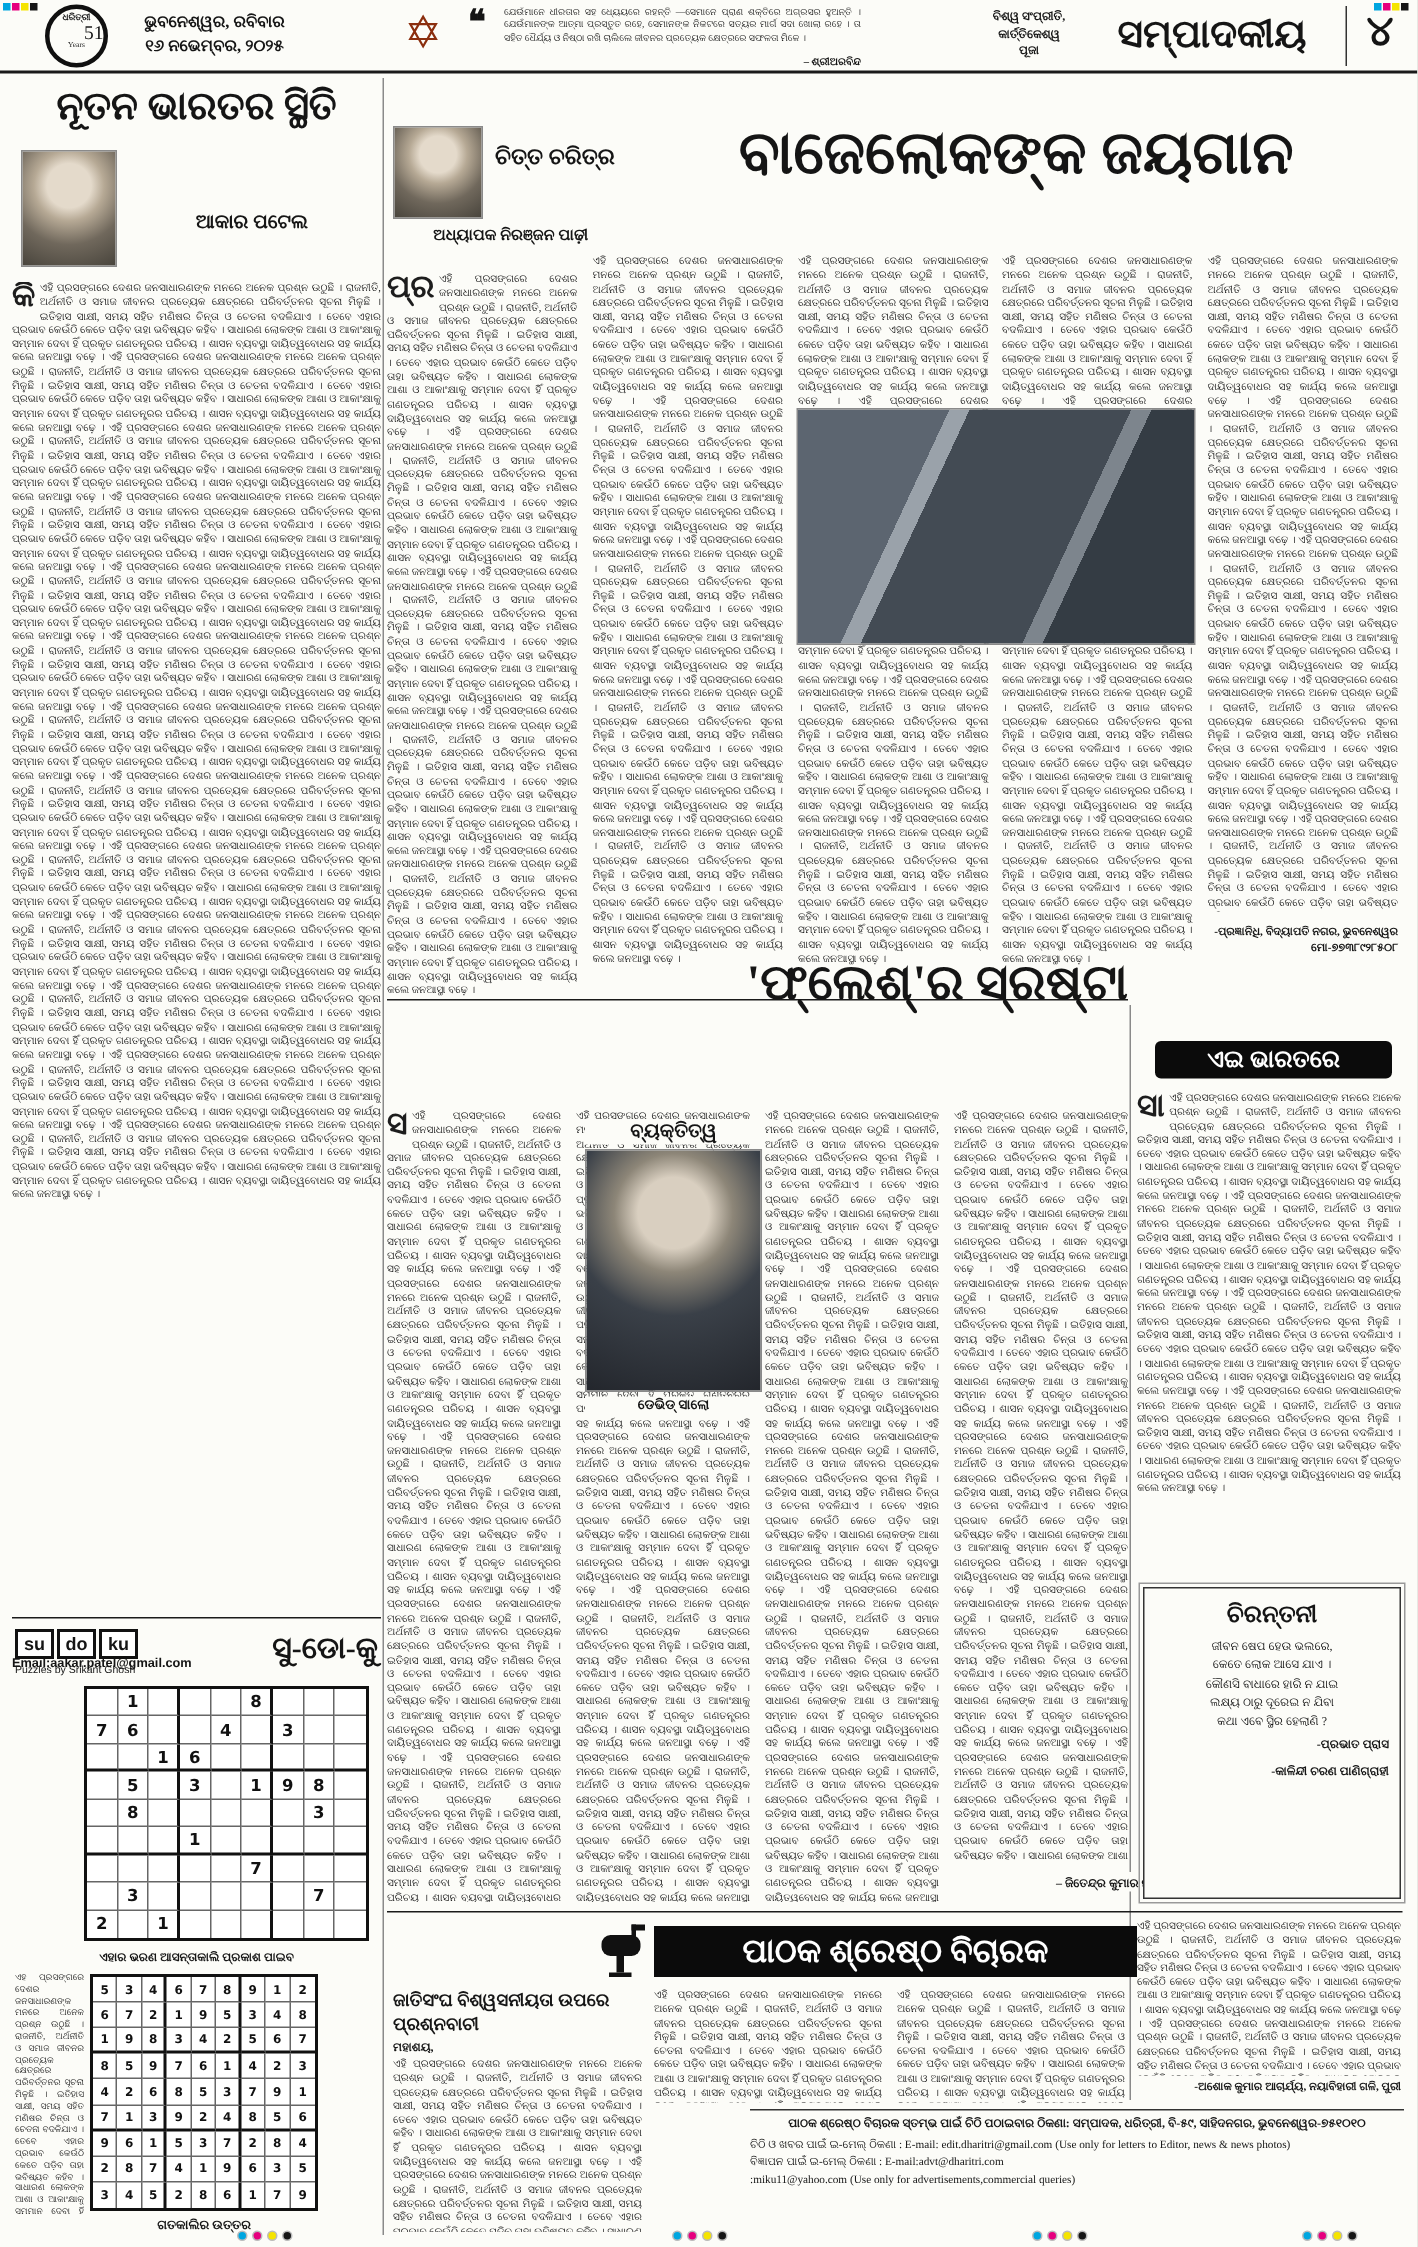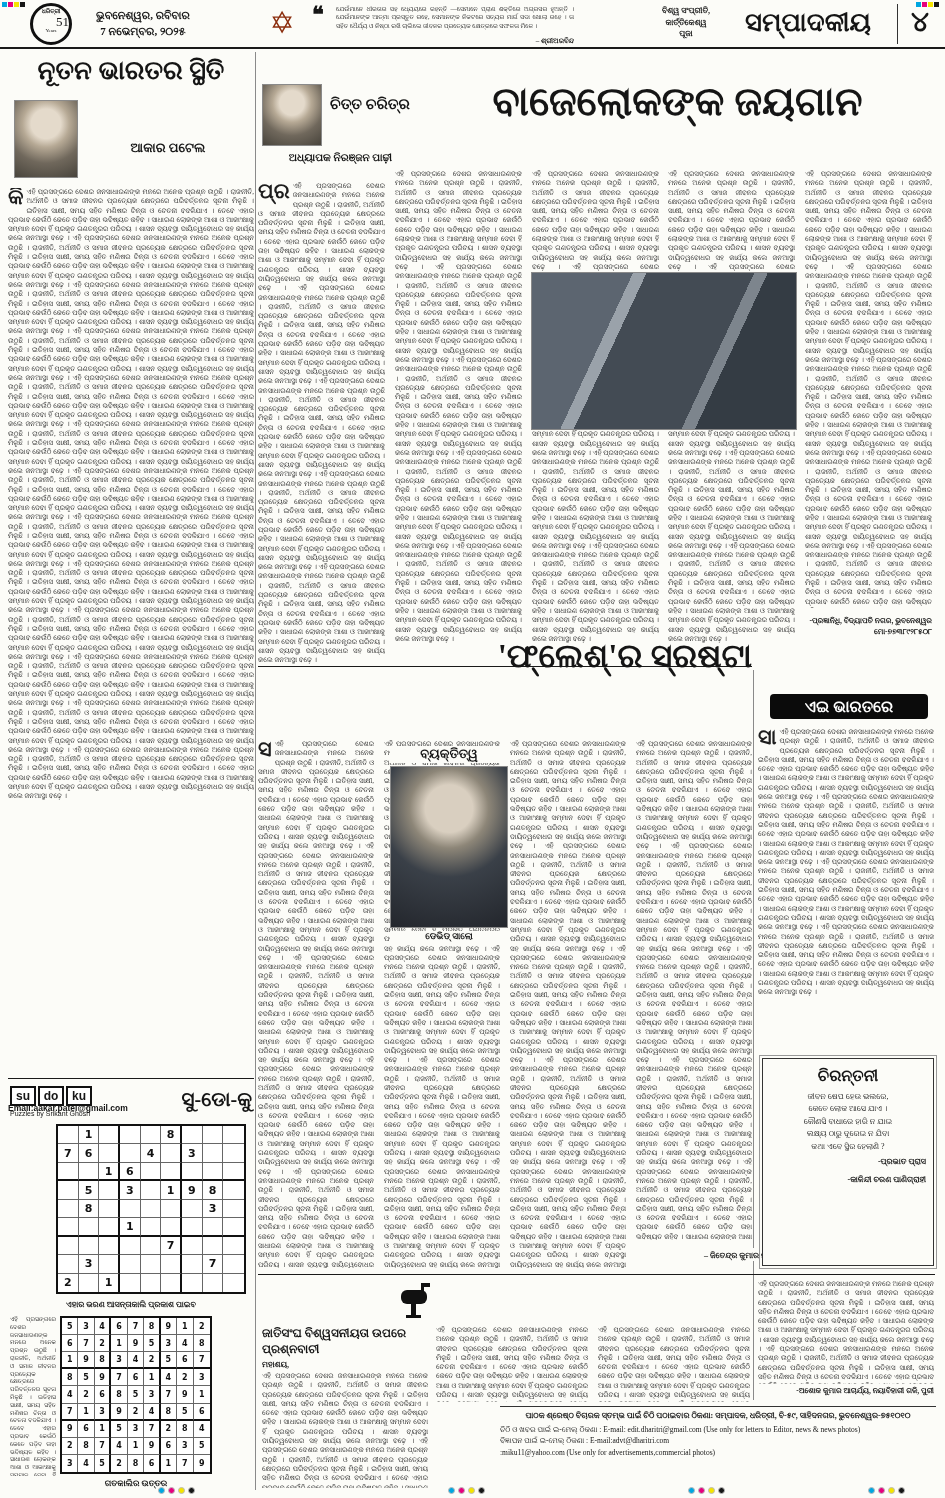--- a/index.html
+++ b/index.html
@@ -75,21 +75,21 @@
     </div>
 
   <div class="abs" style="left:0;top:0;width:945px;height:47px;">
     <div class="logo-circle">
       <span class="logo-top">ଧରିତ୍ରୀ</span>
       <span class="logo-years">51</span>
       <span class="logo-sub">Years</span>
     </div>
     <div class="abs center" style="left:84px;top:8px;width:118px;font-weight:bold;font-size:11px;line-height:1.45;">
       <div>ଭୁବନେଶ୍ୱର, ରବିବାର</div>
-      <div>7 ନଭେମ୍ବର, ୨୦୨୫</div>
+      <div>୧୬ ନଭେମ୍ବର, ୨୦୨୫</div>
     </div>
     <div class="abs center" style="left:262px;top:2px;width:40px;height:42px;font-size:30px;color:#8b2e0e;line-height:42px;">✡</div>
     <div class="abs" style="left:312px;top:2px;font-size:22px;font-weight:bold;">❝</div>
     <div class="abs bt" style="left:336px;top:5px;width:238px;height:32px;font-size:6.3px;">ଯେଉଁମାନେ ଧୀରତାର ସହ ଧ୍ୟେୟରେ ରହନ୍ତି —ସେମାନେ ପ୍ରାଣ ଶକ୍ତିରେ ଅଗ୍ରସର ହୁଅନ୍ତି । ଯେଉଁମାନଙ୍କ ଆତ୍ମା ପ୍ରସ୍ତୁତ ରହେ, ସେମାନଙ୍କ ନିକଟରେ ସତ୍ୟର ମାର୍ଗ ସଦା ଖୋଲା ରହେ । ତା ସହିତ ଧୈର୍ଯ୍ୟ ଓ ନିଷ୍ଠା ରଖି ଚାଲିଲେ ଜୀବନର ପ୍ରତ୍ୟେକ କ୍ଷେତ୍ରରେ ସଫଳତା ମିଳେ ।</div>
     <div class="abs right bold" style="left:470px;top:37px;width:104px;font-size:7px;">– ଶ୍ରୀଅରବିନ୍ଦ</div>
     <div class="abs center bold pre" style="left:645px;top:5px;width:82px;font-size:8px;line-height:1.45;">ବିଶ୍ୱ ସଂପ୍ରୀତି,
 କାର୍ତ୍ତିକେଶ୍ୱ
 ପୂଜା</div>
     <div class="abs sec-title center" style="left:724px;top:8px;width:168px;">ସମ୍ପାଦକୀୟ</div>
     <div class="vrule" style="left:897px;top:4px;height:40px;background:#333;"></div>
@@ -165,32 +165,33 @@
   <div class="hrule" style="left:258px;top:1274px;width:677px;"></div>
   <div class="abs" style="left:396px;top:1282px;width:36px;height:38px;">
     <svg viewBox="0 0 36 38" width="36" height="38">
       <rect x="5" y="8" width="26" height="14" rx="6" fill="#111"></rect>
       <rect x="25" y="1" width="3" height="9" fill="#111"></rect>
       <rect x="25" y="1" width="9" height="4" fill="#111"></rect>
       <rect x="15" y="22" width="5" height="11" fill="#111"></rect>
       <rect x="10" y="33" width="15" height="3" fill="#111"></rect>
     </svg>
   </div>
+  <div class="black-banner" style="left:436px;top:1284px;width:322px;height:34px;font-size:22px;">ପାଠକ ଶ୍ରେଷ୍ଠ ବିଚାରକ</div>
 
   <div class="abs bold" style="left:262px;top:1326px;width:166px;font-size:12px;line-height:1.3;">ଜାତିସଂଘ ବିଶ୍ୱସନୀୟତା ଉପରେ ପ୍ରଶ୍ନବାଚୀ</div>
   <div class="abs bold" style="left:262px;top:1360px;width:166px;font-size:8px;">ମହାଶୟ,</div>
   <div class="abs bt" style="left:262px;top:1372px;width:166px;height:116px;">ଏହି ପ୍ରସଙ୍ଗରେ ଦେଶର ଜନସାଧାରଣଙ୍କ ମନରେ ଅନେକ ପ୍ରଶ୍ନ ଉଠୁଛି । ରାଜନୀତି, ଅର୍ଥନୀତି ଓ ସମାଜ ଜୀବନର ପ୍ରତ୍ୟେକ କ୍ଷେତ୍ରରେ ପରିବର୍ତ୍ତନର ସୂଚନା ମିଳୁଛି । ଇତିହାସ ସାକ୍ଷୀ, ସମୟ ସହିତ ମଣିଷର ଚିନ୍ତା ଓ ଚେତନା ବଦଳିଯାଏ । ତେବେ ଏହାର ପ୍ରଭାବ କେଉଁଠି କେତେ ପଡ଼ିବ ତାହା ଭବିଷ୍ୟତ କହିବ । ସାଧାରଣ ଲୋକଙ୍କ ଆଶା ଓ ଆକାଂକ୍ଷାକୁ ସମ୍ମାନ ଦେବା ହିଁ ପ୍ରକୃତ ଗଣତନ୍ତ୍ରର ପରିଚୟ । ଶାସନ ବ୍ୟବସ୍ଥା ଦାୟିତ୍ୱବୋଧର ସହ କାର୍ଯ୍ୟ କଲେ ଜନଆସ୍ଥା ବଢ଼େ । ଏହି ପ୍ରସଙ୍ଗରେ ଦେଶର ଜନସାଧାରଣଙ୍କ ମନରେ ଅନେକ ପ୍ରଶ୍ନ ଉଠୁଛି । ରାଜନୀତି, ଅର୍ଥନୀତି ଓ ସମାଜ ଜୀବନର ପ୍ରତ୍ୟେକ କ୍ଷେତ୍ରରେ ପରିବର୍ତ୍ତନର ସୂଚନା ମିଳୁଛି । ଇତିହାସ ସାକ୍ଷୀ, ସମୟ ସହିତ ମଣିଷର ଚିନ୍ତା ଓ ଚେତନା ବଦଳିଯାଏ । ତେବେ ଏହାର ପ୍ରଭାବ କେଉଁଠି କେତେ ପଡ଼ିବ ତାହା ଭବିଷ୍ୟତ କହିବ । ସାଧାରଣ ଲୋକଙ୍କ ଆଶା ଓ ଆକାଂକ୍ଷାକୁ ସମ୍ମାନ ଦେବା ହିଁ ପ୍ରକୃତ ଗଣତନ୍ତ୍ରର ପରିଚୟ । ଶାସନ ବ୍ୟବସ୍ଥା ଦାୟିତ୍ୱବୋଧର ସହ କାର୍ଯ୍ୟ କଲେ ଜନଆସ୍ଥା ବଢ଼େ । ଏହି ପ୍ରସଙ୍ଗରେ ଦେଶର ଜନସାଧାରଣଙ୍କ ମନରେ ଅନେକ ପ୍ରଶ୍ନ ଉଠୁଛି । ରାଜନୀତି, ଅର୍ଥନୀତି ଓ ସମାଜ ଜୀବନର ପ୍ରତ୍ୟେକ କ୍ଷେତ୍ରରେ ପରିବର୍ତ୍ତନର ସୂଚନା ମିଳୁଛି । ଇତିହାସ ସାକ୍ଷୀ, ସମୟ ସହିତ ମଣିଷର ଚିନ୍ତା ଓ ଚେତନା ବଦଳିଯାଏ । ତେବେ ଏହାର ପ୍ରଭାବ କେଉଁଠି କେତେ ପଡ଼ିବ ତାହା ଭବିଷ୍ୟତ କହିବ । ସାଧାରଣ ଲୋକଙ୍କ ଆଶା ଓ ଆକାଂକ୍ଷାକୁ ସମ୍ମାନ ଦେବା ହିଁ ପ୍ରକୃତ ଗଣତନ୍ତ୍ରର ପରିଚୟ । ଶାସନ ବ୍ୟବସ୍ଥା ଦାୟିତ୍ୱବୋଧର ସହ କାର୍ଯ୍ୟ କଲେ ଜନଆସ୍ଥା ବଢ଼େ । </div>
   <div class="abs bt" style="left:436px;top:1326px;width:152px;height:76px;">ଏହି ପ୍ରସଙ୍ଗରେ ଦେଶର ଜନସାଧାରଣଙ୍କ ମନରେ ଅନେକ ପ୍ରଶ୍ନ ଉଠୁଛି । ରାଜନୀତି, ଅର୍ଥନୀତି ଓ ସମାଜ ଜୀବନର ପ୍ରତ୍ୟେକ କ୍ଷେତ୍ରରେ ପରିବର୍ତ୍ତନର ସୂଚନା ମିଳୁଛି । ଇତିହାସ ସାକ୍ଷୀ, ସମୟ ସହିତ ମଣିଷର ଚିନ୍ତା ଓ ଚେତନା ବଦଳିଯାଏ । ତେବେ ଏହାର ପ୍ରଭାବ କେଉଁଠି କେତେ ପଡ଼ିବ ତାହା ଭବିଷ୍ୟତ କହିବ । ସାଧାରଣ ଲୋକଙ୍କ ଆଶା ଓ ଆକାଂକ୍ଷାକୁ ସମ୍ମାନ ଦେବା ହିଁ ପ୍ରକୃତ ଗଣତନ୍ତ୍ରର ପରିଚୟ । ଶାସନ ବ୍ୟବସ୍ଥା ଦାୟିତ୍ୱବୋଧର ସହ କାର୍ଯ୍ୟ କଲେ ଜନଆସ୍ଥା ବଢ଼େ । ଏହି ପ୍ରସଙ୍ଗରେ ଦେଶର ଜନସାଧାରଣଙ୍କ ମନରେ ଅନେକ ପ୍ରଶ୍ନ ଉଠୁଛି । ରାଜନୀତି, ଅର୍ଥନୀତି ଓ ସମାଜ ଜୀବନର ପ୍ରତ୍ୟେକ କ୍ଷେତ୍ରରେ ପରିବର୍ତ୍ତନର ସୂଚନା ମିଳୁଛି । ଇତିହାସ ସାକ୍ଷୀ, ସମୟ ସହିତ ମଣିଷର ଚିନ୍ତା ଓ ଚେତନା ବଦଳିଯାଏ । ତେବେ ଏହାର ପ୍ରଭାବ କେଉଁଠି କେତେ ପଡ଼ିବ ତାହା ଭବିଷ୍ୟତ କହିବ । ସାଧାରଣ ଲୋକଙ୍କ ଆଶା ଓ ଆକାଂକ୍ଷାକୁ ସମ୍ମାନ ଦେବା ହିଁ ପ୍ରକୃତ ଗଣତନ୍ତ୍ରର ପରିଚୟ । ଶାସନ ବ୍ୟବସ୍ଥା ଦାୟିତ୍ୱବୋଧର ସହ କାର୍ଯ୍ୟ କଲେ ଜନଆସ୍ଥା ବଢ଼େ । ଏହି ପ୍ରସଙ୍ଗରେ ଦେଶର ଜନସାଧାରଣଙ୍କ ମନରେ ଅନେକ ପ୍ରଶ୍ନ ଉଠୁଛି । ରାଜନୀତି, ଅର୍ଥନୀତି ଓ ସମାଜ ଜୀବନର ପ୍ରତ୍ୟେକ କ୍ଷେତ୍ରରେ ପରିବର୍ତ୍ତନର ସୂଚନା ମିଳୁଛି । ଇତିହାସ ସାକ୍ଷୀ, ସମୟ ସହିତ ମଣିଷର ଚିନ୍ତା ଓ ଚେତନା ବଦଳିଯାଏ । ତେବେ ଏହାର ପ୍ରଭାବ କେଉଁଠି କେତେ ପଡ଼ିବ ତାହା ଭବିଷ୍ୟତ କହିବ । ସାଧାରଣ ଲୋକଙ୍କ ଆଶା ଓ ଆକାଂକ୍ଷାକୁ ସମ୍ମାନ ଦେବା ହିଁ ପ୍ରକୃତ ଗଣତନ୍ତ୍ରର ପରିଚୟ । ଶାସନ ବ୍ୟବସ୍ଥା ଦାୟିତ୍ୱବୋଧର ସହ କାର୍ଯ୍ୟ କଲେ ଜନଆସ୍ଥା ବଢ଼େ । </div>
   <div class="abs bt" style="left:598px;top:1326px;width:152px;height:76px;">ଏହି ପ୍ରସଙ୍ଗରେ ଦେଶର ଜନସାଧାରଣଙ୍କ ମନରେ ଅନେକ ପ୍ରଶ୍ନ ଉଠୁଛି । ରାଜନୀତି, ଅର୍ଥନୀତି ଓ ସମାଜ ଜୀବନର ପ୍ରତ୍ୟେକ କ୍ଷେତ୍ରରେ ପରିବର୍ତ୍ତନର ସୂଚନା ମିଳୁଛି । ଇତିହାସ ସାକ୍ଷୀ, ସମୟ ସହିତ ମଣିଷର ଚିନ୍ତା ଓ ଚେତନା ବଦଳିଯାଏ । ତେବେ ଏହାର ପ୍ରଭାବ କେଉଁଠି କେତେ ପଡ଼ିବ ତାହା ଭବିଷ୍ୟତ କହିବ । ସାଧାରଣ ଲୋକଙ୍କ ଆଶା ଓ ଆକାଂକ୍ଷାକୁ ସମ୍ମାନ ଦେବା ହିଁ ପ୍ରକୃତ ଗଣତନ୍ତ୍ରର ପରିଚୟ । ଶାସନ ବ୍ୟବସ୍ଥା ଦାୟିତ୍ୱବୋଧର ସହ କାର୍ଯ୍ୟ କଲେ ଜନଆସ୍ଥା ବଢ଼େ । ଏହି ପ୍ରସଙ୍ଗରେ ଦେଶର ଜନସାଧାରଣଙ୍କ ମନରେ ଅନେକ ପ୍ରଶ୍ନ ଉଠୁଛି । ରାଜନୀତି, ଅର୍ଥନୀତି ଓ ସମାଜ ଜୀବନର ପ୍ରତ୍ୟେକ କ୍ଷେତ୍ରରେ ପରିବର୍ତ୍ତନର ସୂଚନା ମିଳୁଛି । ଇତିହାସ ସାକ୍ଷୀ, ସମୟ ସହିତ ମଣିଷର ଚିନ୍ତା ଓ ଚେତନା ବଦଳିଯାଏ । ତେବେ ଏହାର ପ୍ରଭାବ କେଉଁଠି କେତେ ପଡ଼ିବ ତାହା ଭବିଷ୍ୟତ କହିବ । ସାଧାରଣ ଲୋକଙ୍କ ଆଶା ଓ ଆକାଂକ୍ଷାକୁ ସମ୍ମାନ ଦେବା ହିଁ ପ୍ରକୃତ ଗଣତନ୍ତ୍ରର ପରିଚୟ । ଶାସନ ବ୍ୟବସ୍ଥା ଦାୟିତ୍ୱବୋଧର ସହ କାର୍ଯ୍ୟ କଲେ ଜନଆସ୍ଥା ବଢ଼େ । ଏହି ପ୍ରସଙ୍ଗରେ ଦେଶର ଜନସାଧାରଣଙ୍କ ମନରେ ଅନେକ ପ୍ରଶ୍ନ ଉଠୁଛି । ରାଜନୀତି, ଅର୍ଥନୀତି ଓ ସମାଜ ଜୀବନର ପ୍ରତ୍ୟେକ କ୍ଷେତ୍ରରେ ପରିବର୍ତ୍ତନର ସୂଚନା ମିଳୁଛି । ଇତିହାସ ସାକ୍ଷୀ, ସମୟ ସହିତ ମଣିଷର ଚିନ୍ତା ଓ ଚେତନା ବଦଳିଯାଏ । ତେବେ ଏହାର ପ୍ରଭାବ କେଉଁଠି କେତେ ପଡ଼ିବ ତାହା ଭବିଷ୍ୟତ କହିବ । ସାଧାରଣ ଲୋକଙ୍କ ଆଶା ଓ ଆକାଂକ୍ଷାକୁ ସମ୍ମାନ ଦେବା ହିଁ ପ୍ରକୃତ ଗଣତନ୍ତ୍ରର ପରିଚୟ । ଶାସନ ବ୍ୟବସ୍ଥା ଦାୟିତ୍ୱବୋଧର ସହ କାର୍ଯ୍ୟ କଲେ ଜନଆସ୍ଥା ବଢ଼େ । </div>
 
   <div class="abs" style="left:500px;top:1406px;width:436px;border-top:1px solid #333;padding-top:4px;">
     <div class="center bold" style="font-size:8px;margin-bottom:3px;">ପାଠକ ଶ୍ରେଷ୍ଠ ବିଚାରକ ସ୍ତମ୍ଭ ପାଇଁ ଚିଠି ପଠାଇବାର ଠିକଣା: ସମ୍ପାଦକ, ଧରିତ୍ରୀ, ବି-୫୯, ସାହିଦନଗର, ଭୁବନେଶ୍ୱର-୭୫୧୦୧୦</div>
     <div style="font-size:7.5px;line-height:1.5;">ଚିଠି ଓ ଖବର ପାଇଁ ଇ-ମେଲ୍ ଠିକଣା : E-mail: edit.dharitri@gmail.com (Use only for letters to Editor, news &amp; news photos)</div>
     <div style="font-size:7.5px;line-height:1.5;">ବିଜ୍ଞାପନ ପାଇଁ ଇ-ମେଲ୍ ଠିକଣା : E-mail:advt@dharitri.com</div>
-    <div style="font-size:7.5px;line-height:1.5;">:miku11@yahoo.com (Use only for advertisements,commercial photos)</div>
+    <div style="font-size:7.5px;line-height:1.5;">:miku11@yahoo.com (Use only for advertisements,commercial queries)</div>
   </div>
 
   <div class="abs" style="left:10px;top:1086px;">
     <span class="brandbox">su</span><span class="brandbox">do</span><span class="brandbox">ku</span>
   </div>
   <div class="abs" style="left:10px;top:1110px;width:110px;font-size:7px;font-family:'Liberation Sans',sans-serif;">Puzzles by Srikant Ghosh</div>
   <div class="abs bold right" style="left:120px;top:1088px;width:132px;font-size:20px;">ସୁ-ଡୋ-କୁ</div>
 
   <div class="sgrid" id="sudoku-puzzle" style="left:56px;top:1124px;width:190px;height:170px;">
       <div class="scell"></div>

